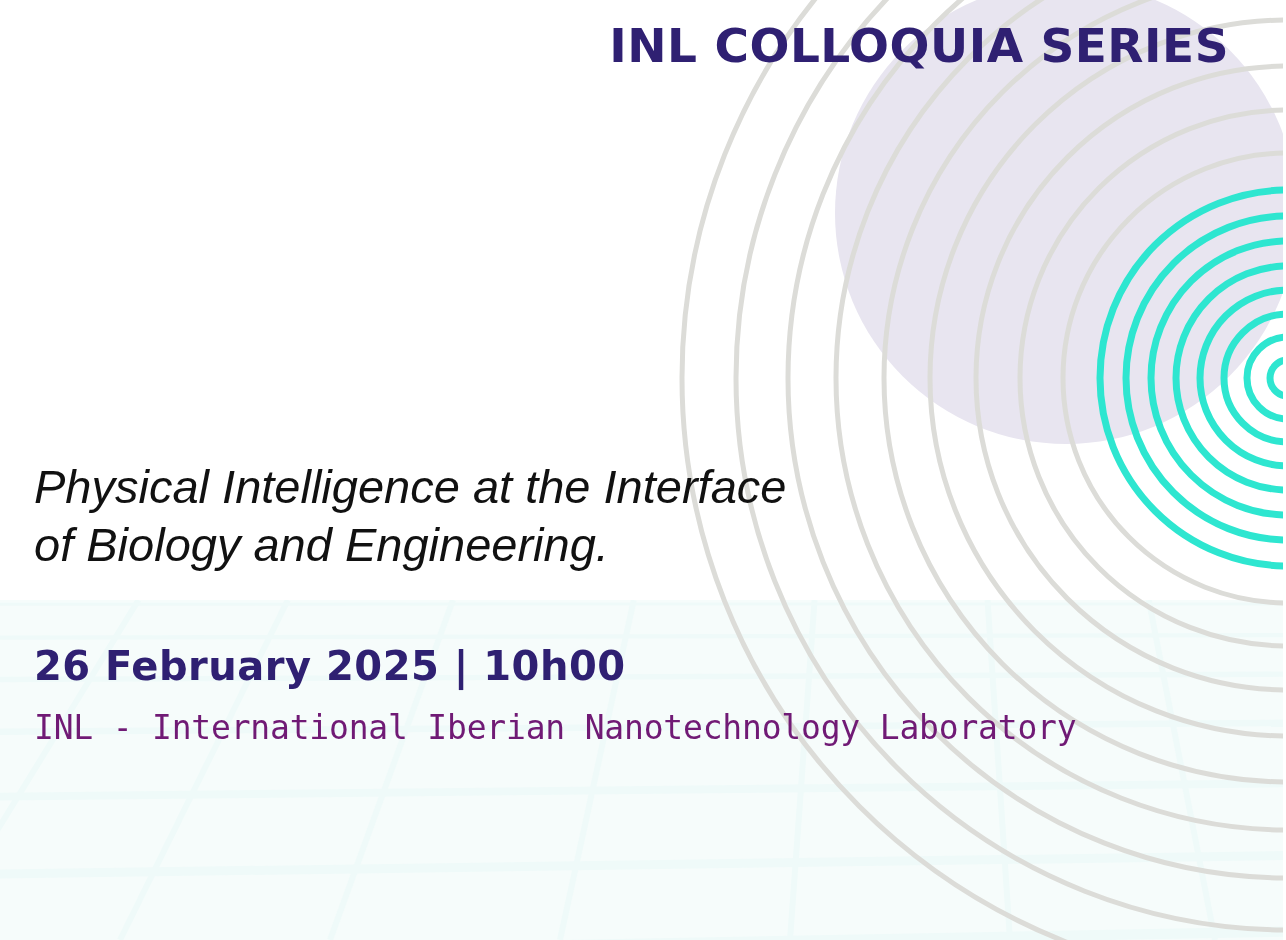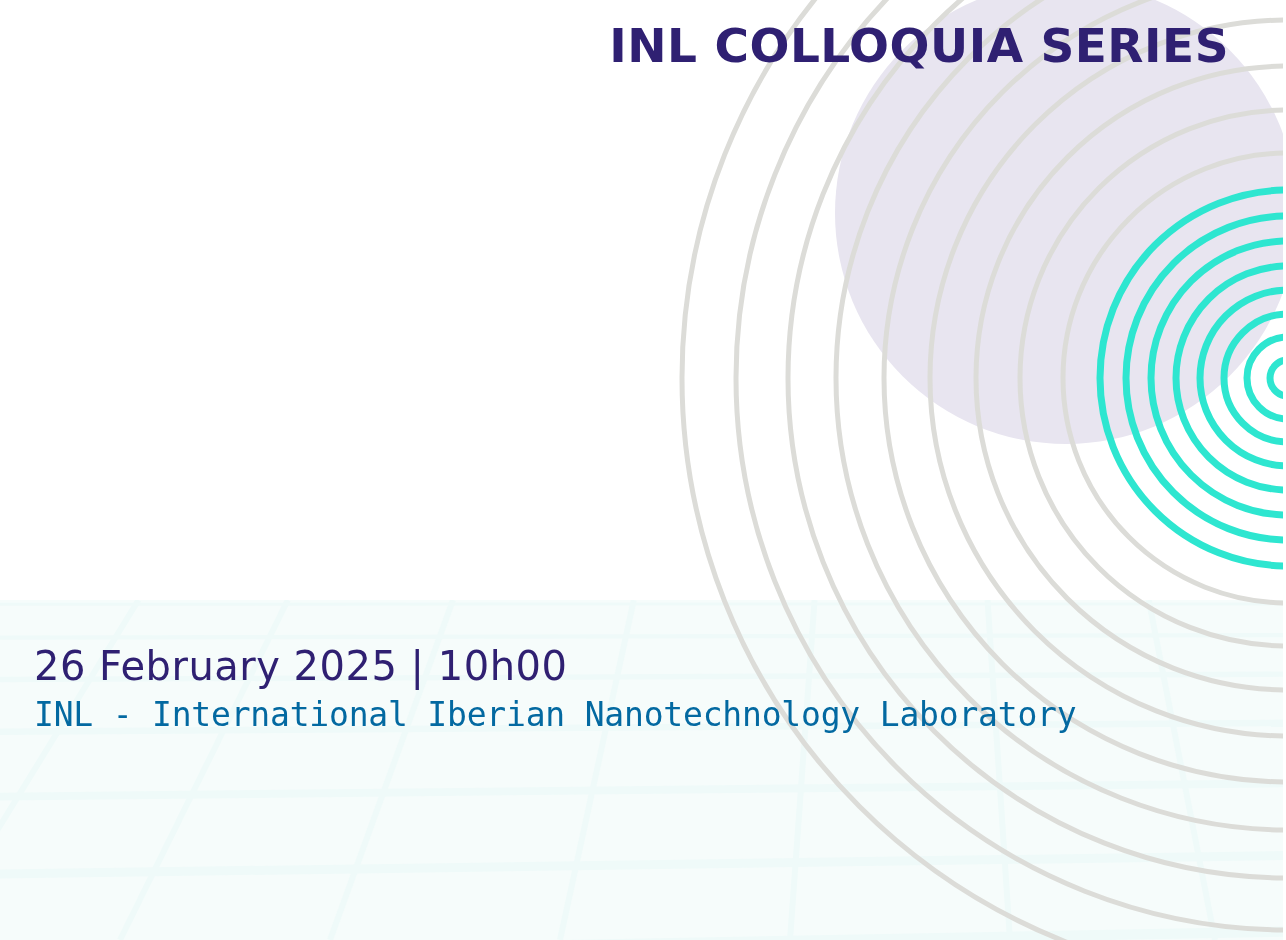--- a/index.html
+++ b/index.html
@@ -89,34 +89,34 @@
   }
   #talk-title .title-line { display: block; white-space: nowrap; }
 
   #event-block {
     position: absolute;
     left: 34px;
     top: 643px;
   }
   #event-datetime {
     font-family: "DejaVu Sans", sans-serif;
-    font-weight: normal;
+    font-weight: bold;
     font-size: 40px;
     letter-spacing: 0.5px;
     color: #2f2072;
     white-space: nowrap;
     display: block;
-    margin-bottom: 6px;
+    margin-bottom: 19px;
   }
   #event-venue {
     font-family: "DejaVu Sans Mono", monospace;
     font-weight: normal;
     font-size: 33px;
     letter-spacing: -0.2px;
-    color: #0369a1;
+    color: #701a75;
     white-space: nowrap;
     display: block;
   }
 </style>
 </head>
 <body>
 
 <div id="poster">
 
   <div id="grid-band">
@@ -173,19 +173,23 @@
           <circle cx="1288" cy="378" r="188"></circle>
         </g>
     </svg>
   </div>
 
   <div id="header-block">
     <span class="header-line">INL COLLOQUIA SERIES</span>
   </div>
 
 
+  <div id="talk-title">
+    <span class="title-line">Physical Intelligence at the Interface</span>
+    <span class="title-line">of Biology and Engineering.</span>
+  </div>
 
   <div id="event-block">
     <span id="event-datetime">26 February 2025 | 10h00</span>
     <span id="event-venue">INL - International Iberian Nanotechnology Laboratory</span>
   </div>
 
 </div>
 
 </body></html>

